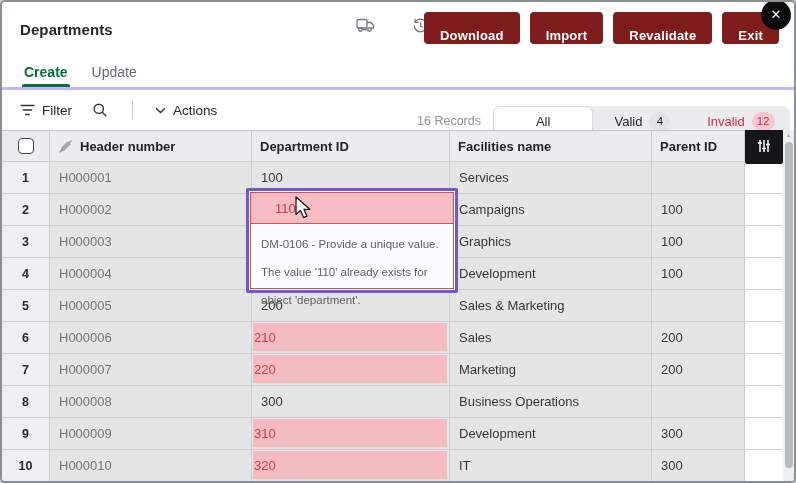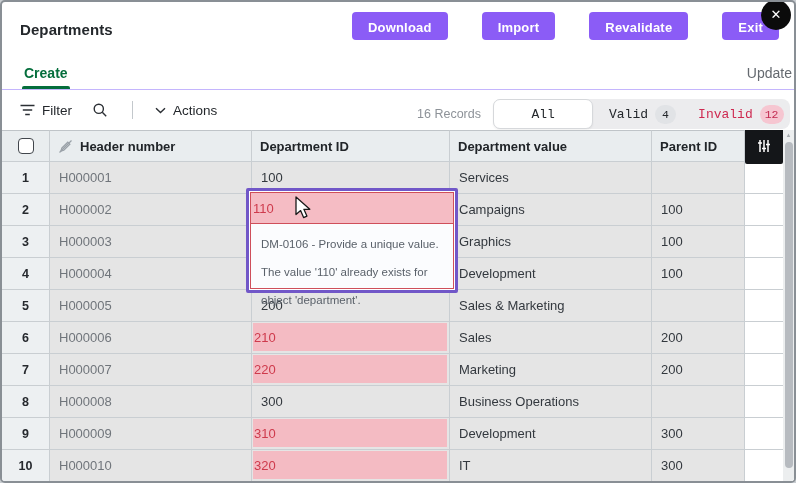--- a/index.html
+++ b/index.html
@@ -13,52 +13,52 @@
   }
 
   
   .titlebar { position:absolute; left:0; top:0; width:792px; height:55px; display:flex; align-items:center; }
   .app-title { font-size:15px; font-weight:600; color:#24282c; margin-left:18px; letter-spacing:.1px; }
   .tb-icon { position:absolute; top:16px; color:#72777d; }
   .tb-icon.truck { left:354px; }
   .tb-icon.history { left:410px; top:15px; }
   .tb-buttons { position:absolute; right:15px; top:10px; display:flex; gap:10px; }
   .btn {
-    height:28px; padding:8px 16px; background:#8b5cf6; color:#fff;
+    height:28px; padding:16px 16px; background:#7f1d1d; color:#fff;
     border:none; border-radius:4px; font-family:inherit;
-    font-size:13px; font-weight:700; letter-spacing:.2px; cursor:pointer;margin-left:24px;
+    font-size:13px; font-weight:700; letter-spacing:.2px; cursor:pointer;
   }
   .close-btn {
     position:absolute; top:-2px; right:3px; width:30px; height:30px;
     background:#0b0b0b; border:none; border-radius:50%; color:#fff;
     font-size:13px; line-height:30px; text-align:center; cursor:pointer; z-index:30;
   }
 
   
   .tabsbar { position:absolute; left:0; top:55px; width:792px; height:33px;
-    border-bottom:1px solid #c4b5fd; display:flex; align-items:center;justify-content:space-between; }
+    border-bottom:3px solid #c4b5fd; display:flex; align-items:center; }
   .tab { position:relative; height:100%; display:flex; align-items:center;
     font-size:14px; color:#64696f; cursor:pointer; padding:0 2px; }
   .tab.create { margin-left:20px; }
   .tab.update { margin-left:20px; }
   .tab.active { color:#046e3c; font-weight:700; }
   .tab.active .tab-underline { position:absolute; left:0; right:0; bottom:0; height:3px; background:#046e3c; border-radius:2px 2px 0 0; }
 
   
   .toolbar { position:absolute; left:0; top:88px; width:792px; height:40px;
     display:flex; }
   .tool-left { display:flex; align-items:center; margin-left:18px; gap:8px; }
   .tool-item { display:flex; align-items:center; gap:7px; font-size:13.5px; color:#24282c; cursor:pointer; }
   .tool-search { margin-left:12px; cursor:pointer; color:#3c4147; }
   .tool-divider { width:1px; height:18px; background:#c3c8cc; margin:0 14px 0 16px; }
-  .tool-right { position:absolute; right:4px; top:4px; height:40px; display:flex; align-items:center; }
+  .tool-right { position:absolute; right:4px; top:11px; height:40px; display:flex; align-items:center; }
   .records { font-size:12.5px; color:#8d9298; margin-right:12px; }
   .segmented { display:flex; width:297px; height:30px; background:#ececee; border-radius:8px; padding:0; }
   .segment { flex:1; display:flex; align-items:center; justify-content:center; gap:7px;
-    font-size:13px; color:#24282c; cursor:pointer; border-radius:7px;font-family:Liberation Mono, monospace; }
+    font-size:13px; color:#24282c; cursor:pointer; border-radius:7px; }
   .segment.active { background:#fff; border:1px solid #d6d8db; font-weight:500;
     box-shadow:0 1px 2px rgba(0,0,0,.06); }
   .segment.invalid { color:#ce2950; font-weight:500; }
   .badge { min-width:21px; height:19px; padding:0 5px; border-radius:10px; background:#e1e3e6;
     font-size:11.5px; color:#23272b; display:flex; align-items:center; justify-content:center; }
   .badge.pink { background:#f6c6d1; color:#c22a50; }
 
   
   .grid { position:absolute; left:0; top:128px; width:792px; height:351px; overflow:hidden; }
   .tr { display:grid; grid-template-columns:48px 202px 198px 202px 93px 1fr; height:32px; }
@@ -85,21 +85,21 @@
   .vscroll { position:absolute; left:781px; top:128px; width:11px; height:351px; background:#eceeef; z-index:6; }
   .vscroll .arrow { width:100%; text-align:center; font-size:6px; color:#a7acb1; line-height:11px; }
   .vscroll .thumb { position:absolute; left:1.5px; width:8px; top:12px; height:326px;
     background:#b7bbc0; border-radius:4px; cursor:pointer; }
 
   
   .sel-overlay { position:absolute; left:244px; top:186px; width:212px; height:105px;
     border:3px solid #7157c8; border-radius:2px; background:#fff; z-index:10; padding:1px; }
   .err-box { width:100%; height:100%; border:1px solid #cf4f5a; background:#fbfcfe; }
   .err-cell { height:31px; background:#f5bcc4; border-bottom:1px solid #cf4f5a;
-    display:flex; align-items:center; padding-left:2px; font-size:13px; color:#ce3a4c; }
+    display:flex; align-items:center; padding-left:24px; font-size:13px; color:#ce3a4c; }
   .err-msg { padding:6px 10px; font-size:11.5px; line-height:28px; color:#5a616a; white-space:normal; }
 
   .cursor { position:absolute; left:292px; top:194px; z-index:20; }
 
   svg { display:block; }
 </style>
 </head>
 <body>
 
 <div class="window">
@@ -208,21 +208,21 @@
             <path d="M3 12 L3.8 9.2 L9.8 3.2 L11.8 5.2 L5.8 11.2 Z"></path>
             <path d="M1.5 13.5 L13.5 1.5"></path>
           </svg>
         </span>
         <span>Header number</span>
       </div>
       <div class="th">
         <span>Department ID</span>
       </div>
       <div class="th">
-        <span>Department value</span>
+        <span>Facilities name</span>
       </div>
       <div class="th">
         <span>Parent ID</span>
       </div>
       <div class="th last"></div>
     </div>
 
     <div class="tr">
       <div class="td rn">1</div>
       <div class="td dim">H000001</div>

